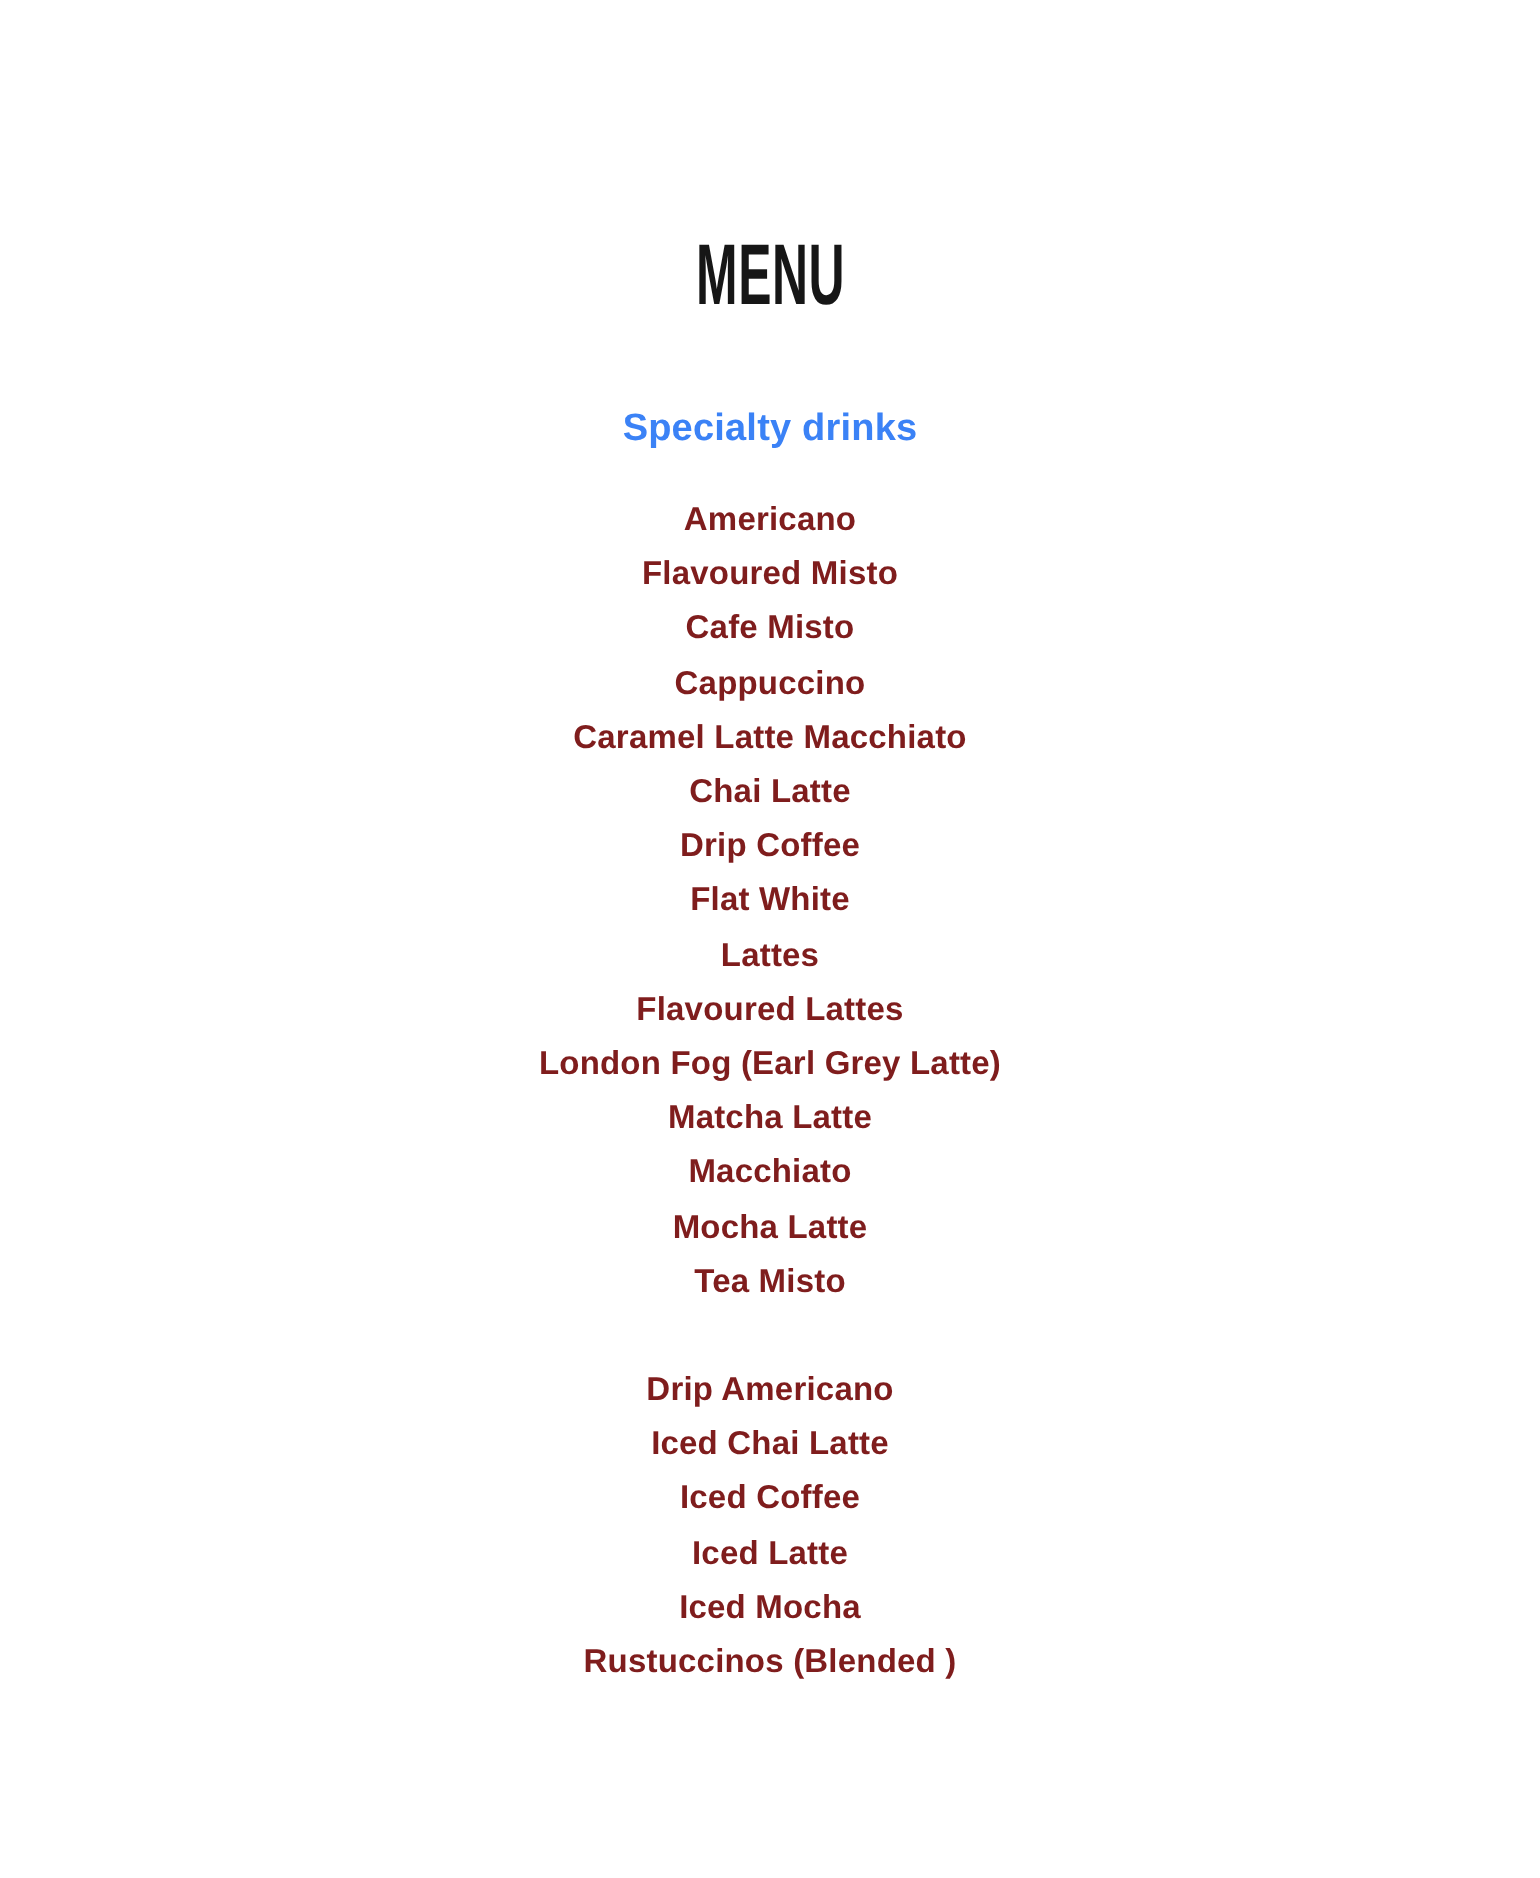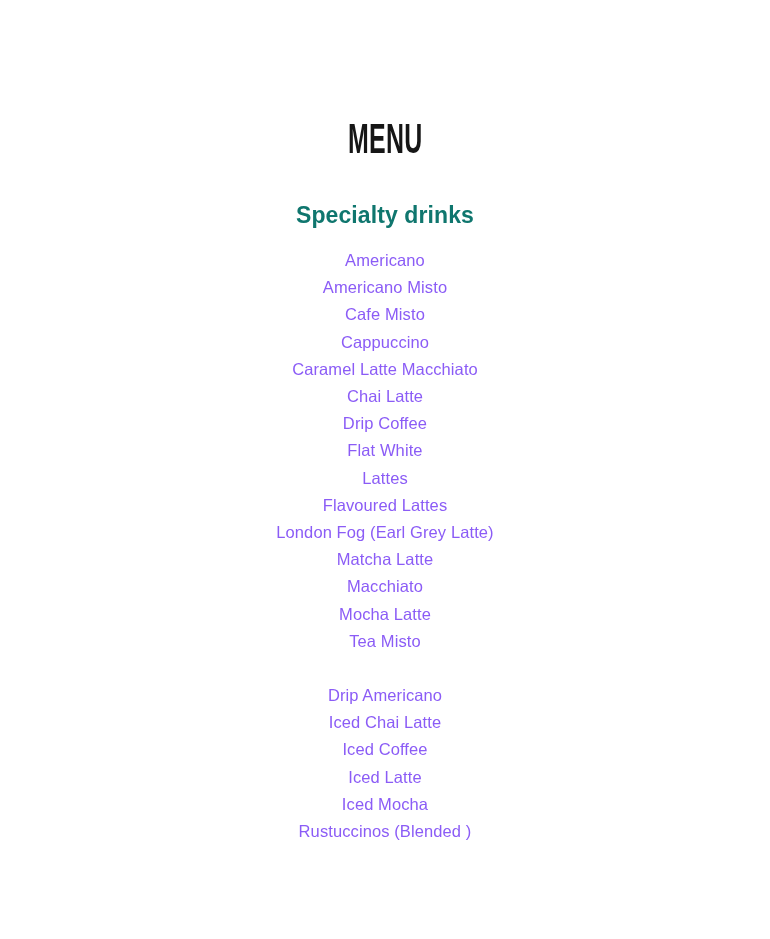--- a/index.html
+++ b/index.html
@@ -28,34 +28,35 @@
     color: #161616;
     letter-spacing: 0.5px;
   }
   .menu-title .condensed {
     display: inline-block;
     transform: scaleX(0.58);
     transform-origin: center center;
   }
   .section-heading {
     margin: 42px 0 0 0;
-    font-size: 23px;
+    font-size: 19px;
     font-weight: 700;
-    color: #0f766e;
+    color: #3b82f6;
     letter-spacing: 0.1px;
     line-height: 22px;
   }
   .drink-list {
     list-style: none;
     margin: 0;
     padding: 0;
     font-size: 16.5px;
-    color: #8b5cf6;
+    color: #7f1d1d;
     line-height: 27.2px;
     letter-spacing: 0.1px;
+    font-weight: bold;
   }
   .drink-list.first-group {
     margin-top: 21px;
   }
   .drink-list.second-group {
     margin-top: 27px;
   }
 </style>
 </head>
 <body>
@@ -64,21 +65,21 @@
 
   <h1 class="menu-title">
     <span class="condensed">MENU</span>
   </h1>
 
   <h2 class="section-heading">Specialty drinks</h2>
 
   <ul class="drink-list first-group">
 
   <li>Americano</li>
-      <li>Americano Misto</li>
+      <li>Flavoured Misto</li>
       <li>Cafe Misto</li>
       <li>Cappuccino</li>
       <li>Caramel Latte Macchiato</li>
       <li>Chai Latte</li>
       <li>Drip Coffee</li>
       <li>Flat White</li>
       <li>Lattes</li>
       <li>Flavoured Lattes</li>
       <li>London Fog (Earl Grey Latte)</li>
       <li>Matcha Latte</li>

